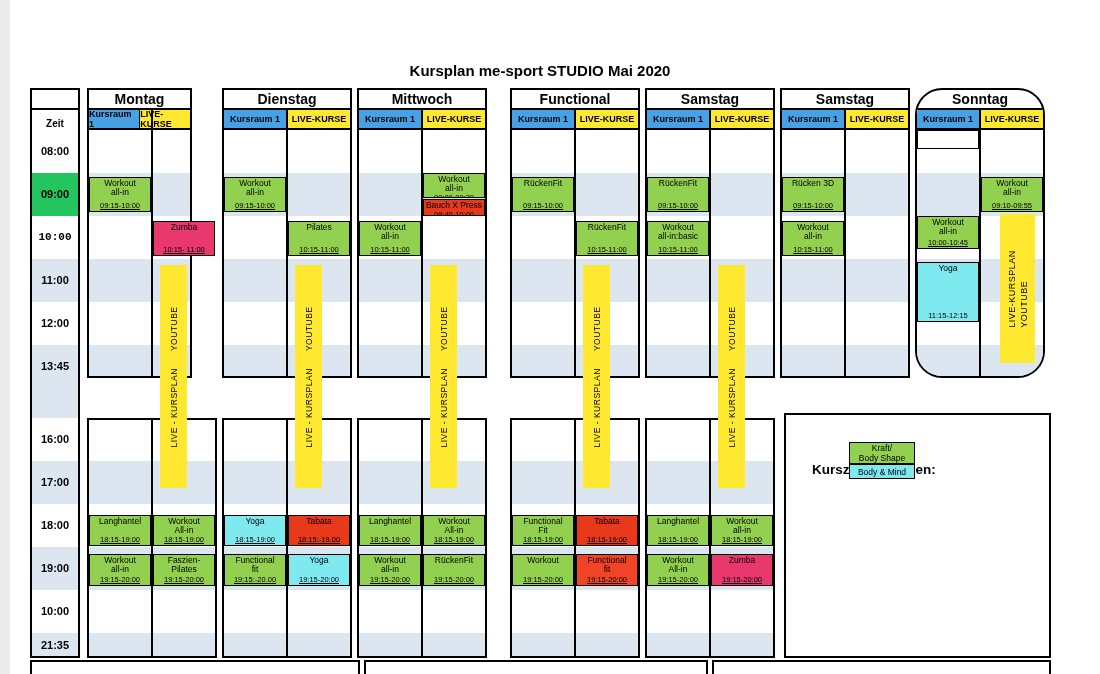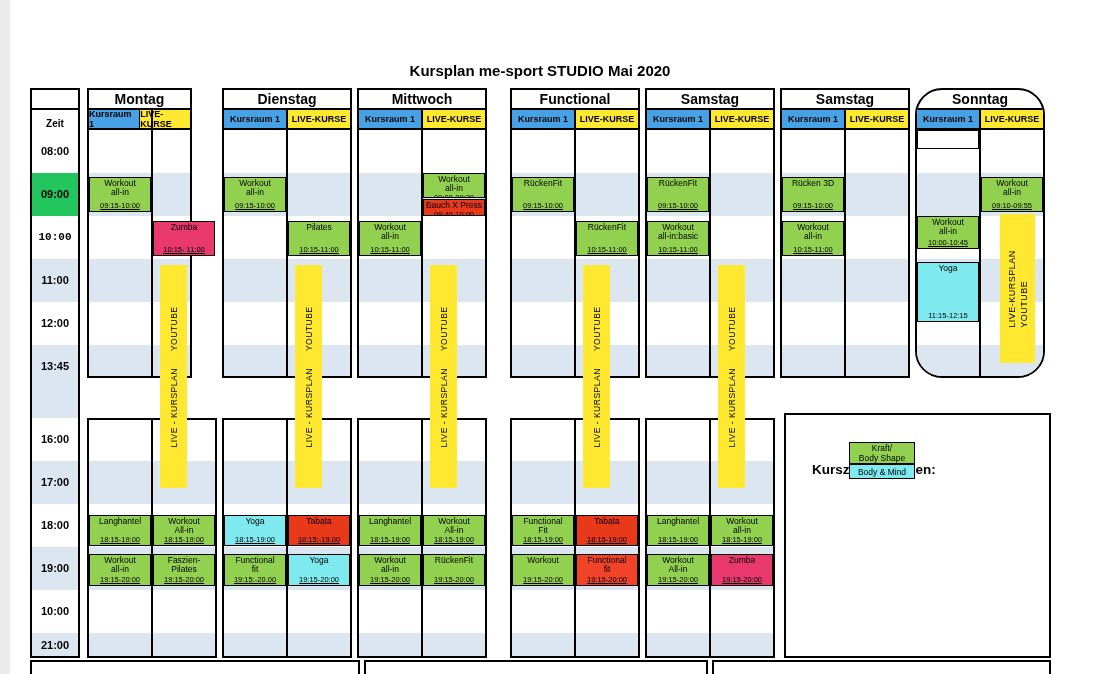--- a/index.html
+++ b/index.html
@@ -83,21 +83,21 @@
       <div class="tc-slot" style="top: 414px; height: 43px; background: rgb(255, 255, 255); position: absolute; left: 0px; right: 0px;">
         <div class="tc-label" style="line-height: 43px;">18:00</div>
       </div>
       <div class="tc-slot" style="top: 457px; height: 43px; background: rgb(220, 230, 241); position: absolute; left: 0px; right: 0px;">
         <div class="tc-label" style="line-height: 43px; border-radius: 11px;">19:00</div>
       </div>
       <div class="tc-slot" style="top: 500px; height: 43px; background: rgb(255, 255, 255); position: absolute; left: 0px; right: 0px;">
         <div class="tc-label" style="line-height: 43px;">10:00</div>
       </div>
       <div class="tc-slot" style="top: 543px; height: 25px; background: rgb(220, 230, 241); position: absolute; left: 0px; right: 0px;">
-        <div class="tc-label" style="line-height: 25px;">21:00</div>
+        <div class="tc-label" style="line-height: 25px;">21:35</div>
       </div>
     </div>
 </div>
 
 <div id="days">
     <div class="day-block abs" style="left: 87px; top: 88px; width: 105px; height: 290px; position: absolute;">
       <div class="day-name">Montag</div>
       <div class="col-head">
         <div class="cell" style="background: rgb(70, 162, 228);">Kursraum 1</div>
         <div class="div"></div>

